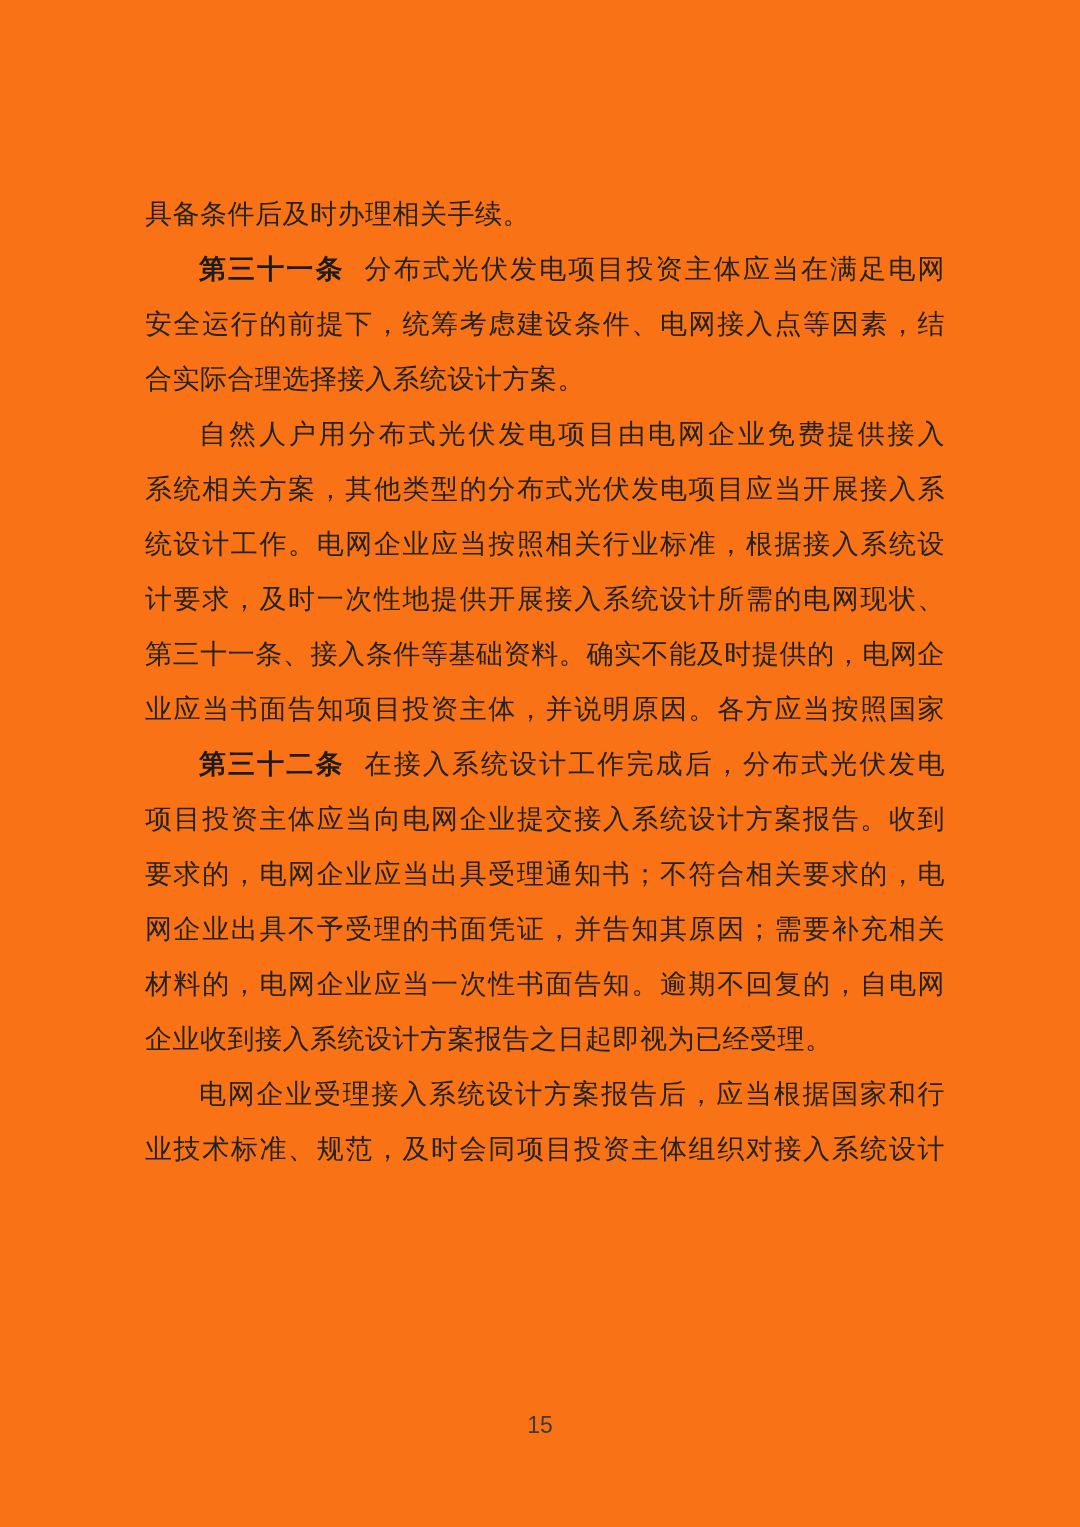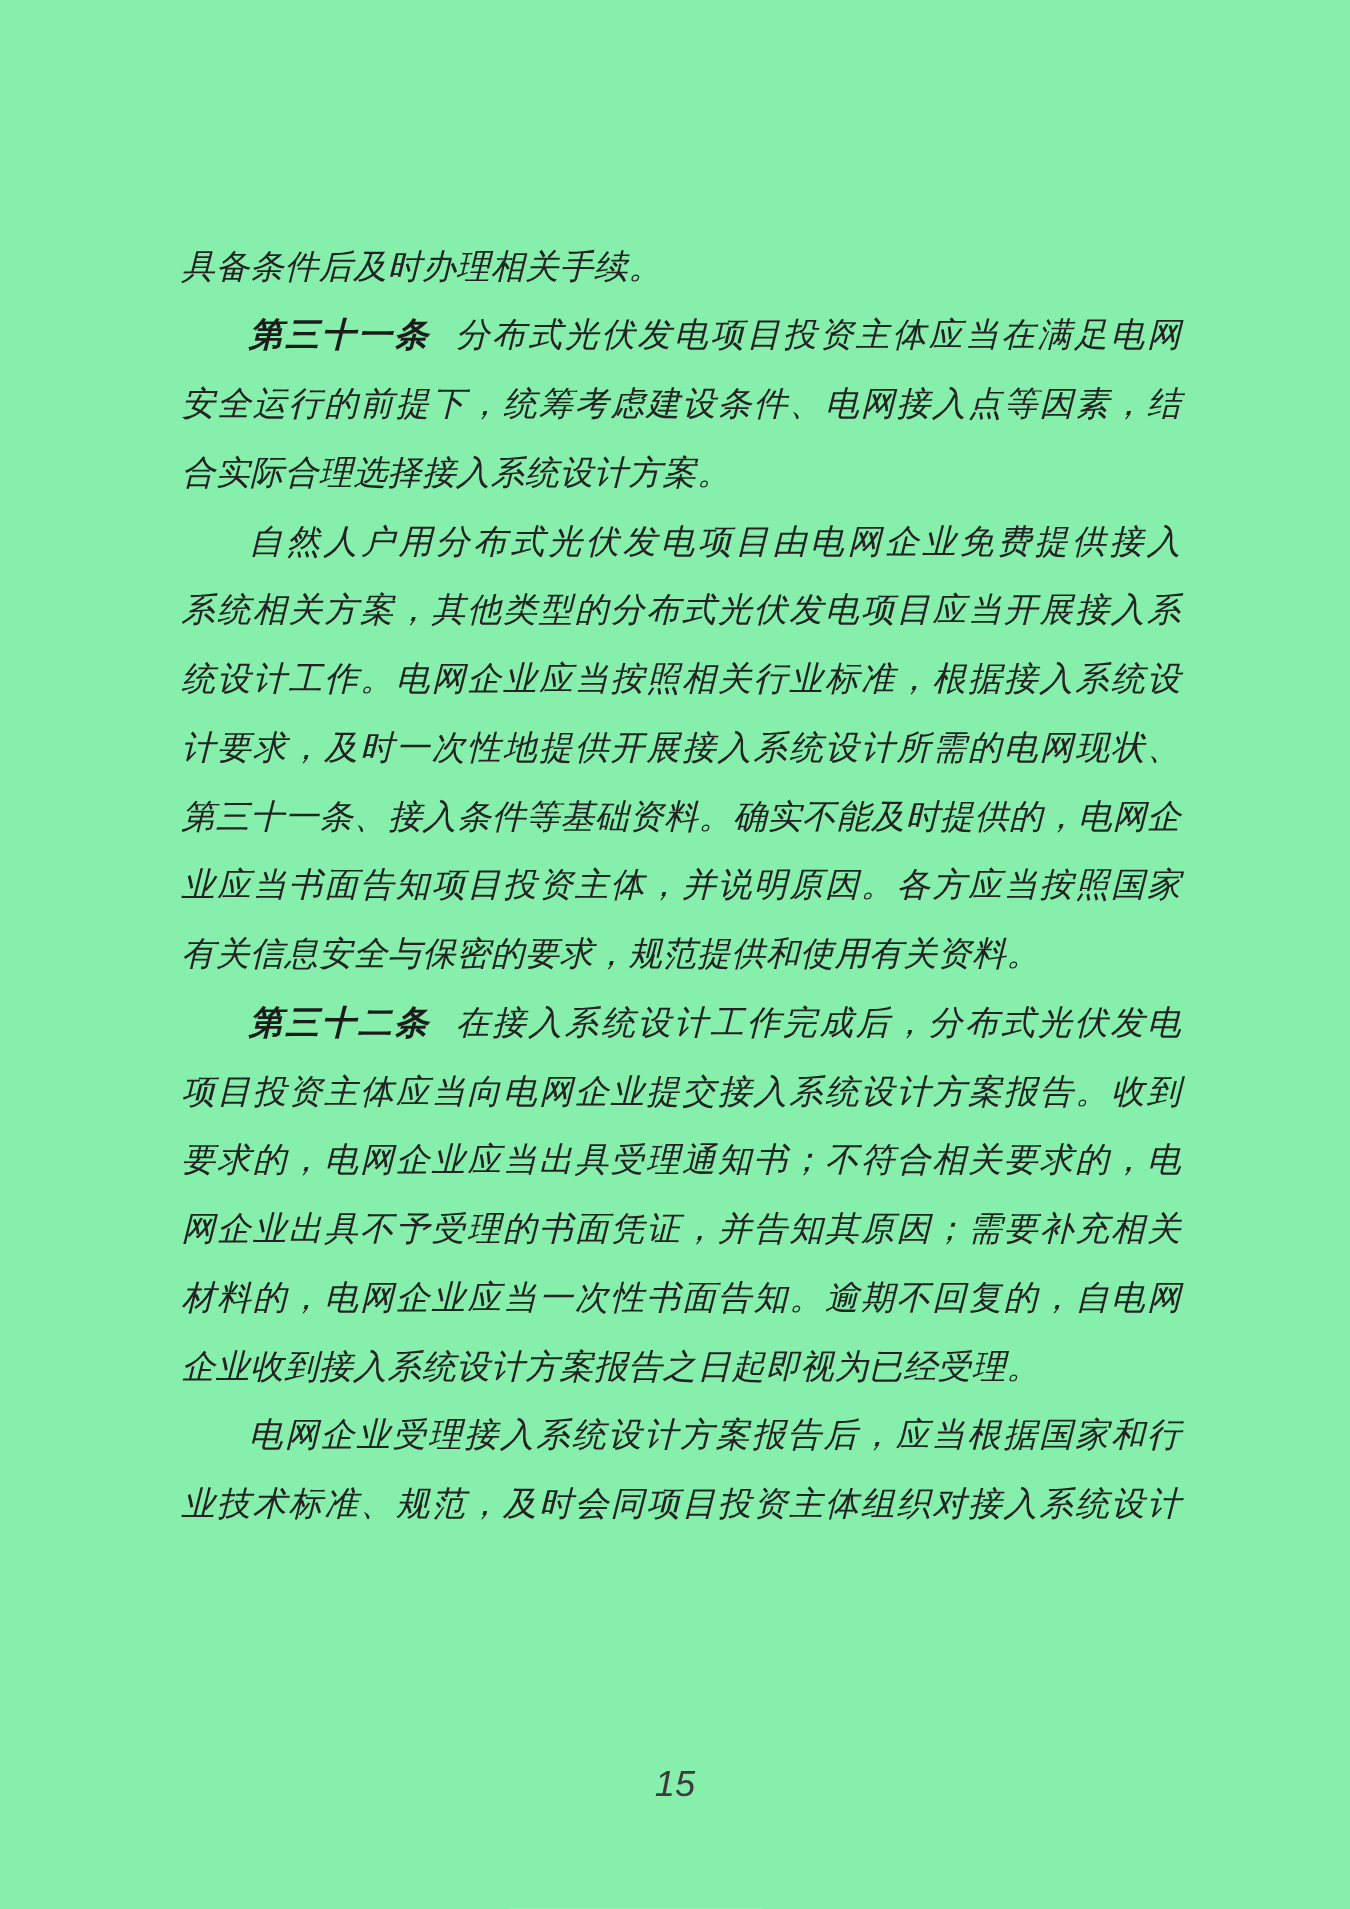--- a/index.html
+++ b/index.html
@@ -11,22 +11,21 @@
     height: 1527px;
     position: relative;
     background: #fbfbfa;
     color: #222222;
     font-family: "DejaVu Serif", serif;
     overflow: hidden;
   }
   .doc-page {
     position: absolute;
     inset: 0;
-    background: #86efac;
-    font-style: italic;
+    background: #f97316;
   }
   .doc-content {
     position: absolute;
     left: 145px;
     top: 186px;
     width: 800px;
   }
   .line {
     font-size: 27px;
     line-height: 55px;
@@ -48,40 +47,39 @@
     margin-right: 20px;
     color: #1c1c1c;
   }
   .page-number {
     position: absolute;
     top: 1412px;
     left: 0;
     width: 100%;
     text-align: center;
     font-family: "Liberation Sans", sans-serif;
-    font-size: 29px;
+    font-size: 23px;
     color: #3c3c3c;
   }
 </style>
 </head>
 <body>
 
 <div class="doc-page">
   <div class="doc-content">
       <div class="line"><span>具备条件后及时办理相关手续。</span></div>
       <div class="line fill indent"><span class="article-head">第三十一条</span><span>分布式光伏发电项目投资主体应当在满足电网</span></div>
       <div class="line fill"><span>安全运行的前提下，统筹考虑建设条件、电网接入点等因素，结</span></div>
       <div class="line"><span>合实际合理选择接入系统设计方案。</span></div>
       <div class="line fill indent"><span>自然人户用分布式光伏发电项目由电网企业免费提供接入</span></div>
       <div class="line fill"><span>系统相关方案，其他类型的分布式光伏发电项目应当开展接入系</span></div>
       <div class="line fill"><span>统设计工作。电网企业应当按照相关行业标准，根据接入系统设</span></div>
       <div class="line fill"><span>计要求，及时一次性地提供开展接入系统设计所需的电网现状、</span></div>
       <div class="line fill"><span>第三十一条、接入条件等基础资料。确实不能及时提供的，电网企</span></div>
       <div class="line fill"><span>业应当书面告知项目投资主体，并说明原因。各方应当按照国家</span></div>
-      <div class="line"><span>有关信息安全与保密的要求，规范提供和使用有关资料。</span></div>
       <div class="line fill indent"><span class="article-head">第三十二条</span><span>在接入系统设计工作完成后，分布式光伏发电</span></div>
       <div class="line fill"><span>项目投资主体应当向电网企业提交接入系统设计方案报告。收到</span></div>
       <div class="line fill"><span>要求的，电网企业应当出具受理通知书；不符合相关要求的，电</span></div>
       <div class="line fill"><span>网企业出具不予受理的书面凭证，并告知其原因；需要补充相关</span></div>
       <div class="line fill"><span>材料的，电网企业应当一次性书面告知。逾期不回复的，自电网</span></div>
       <div class="line"><span>企业收到接入系统设计方案报告之日起即视为已经受理。</span></div>
       <div class="line fill indent"><span>电网企业受理接入系统设计方案报告后，应当根据国家和行</span></div>
       <div class="line fill"><span>业技术标准、规范，及时会同项目投资主体组织对接入系统设计</span></div>
     </div>
   <div class="page-number">15</div>

